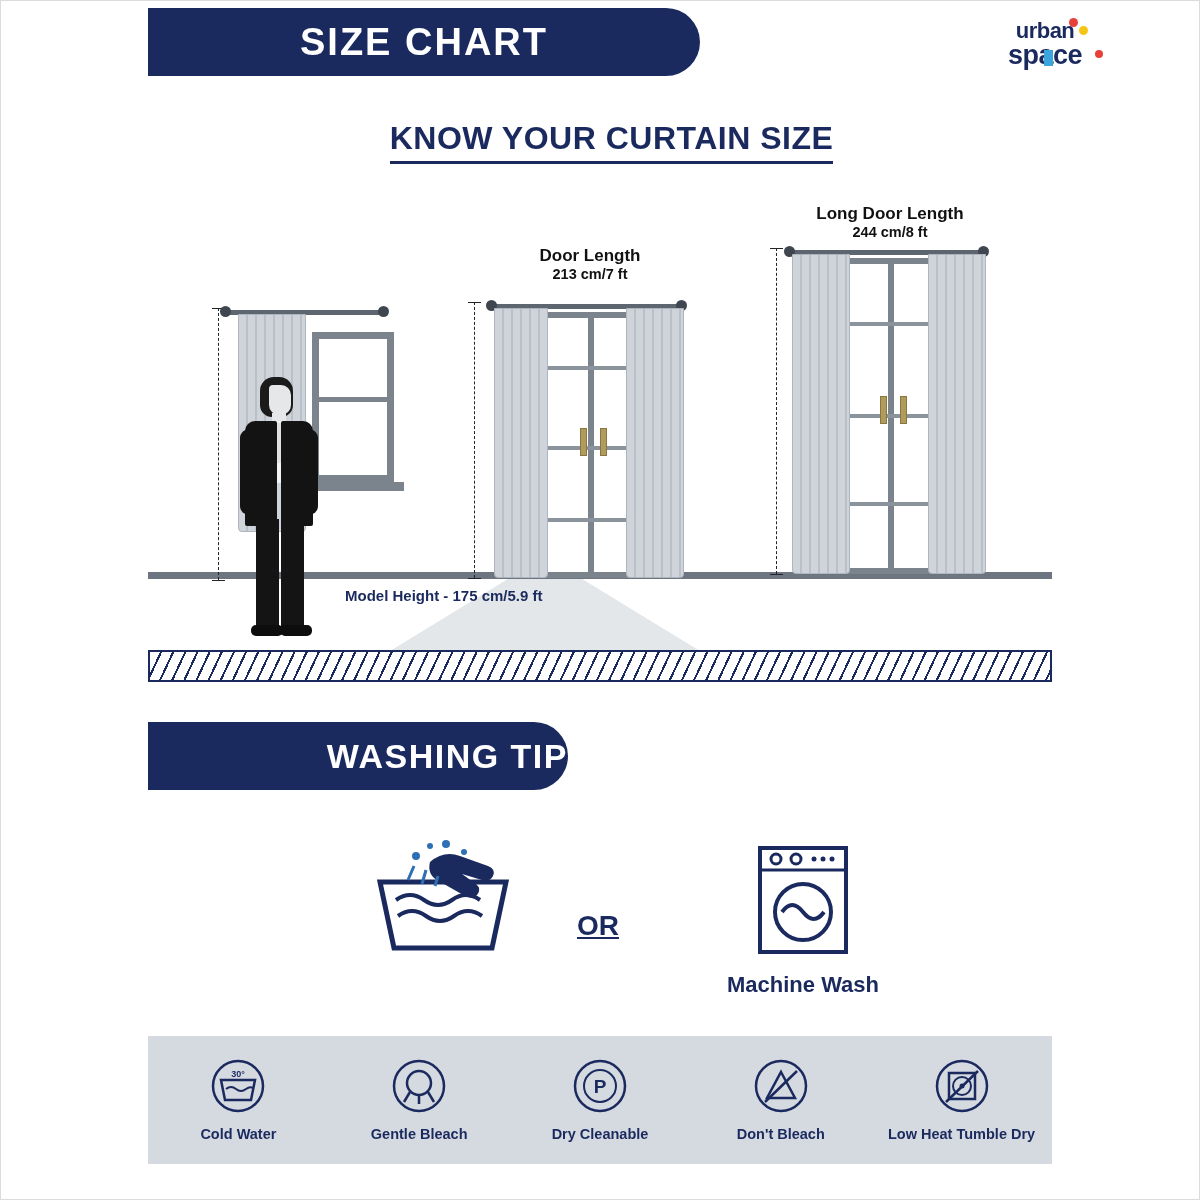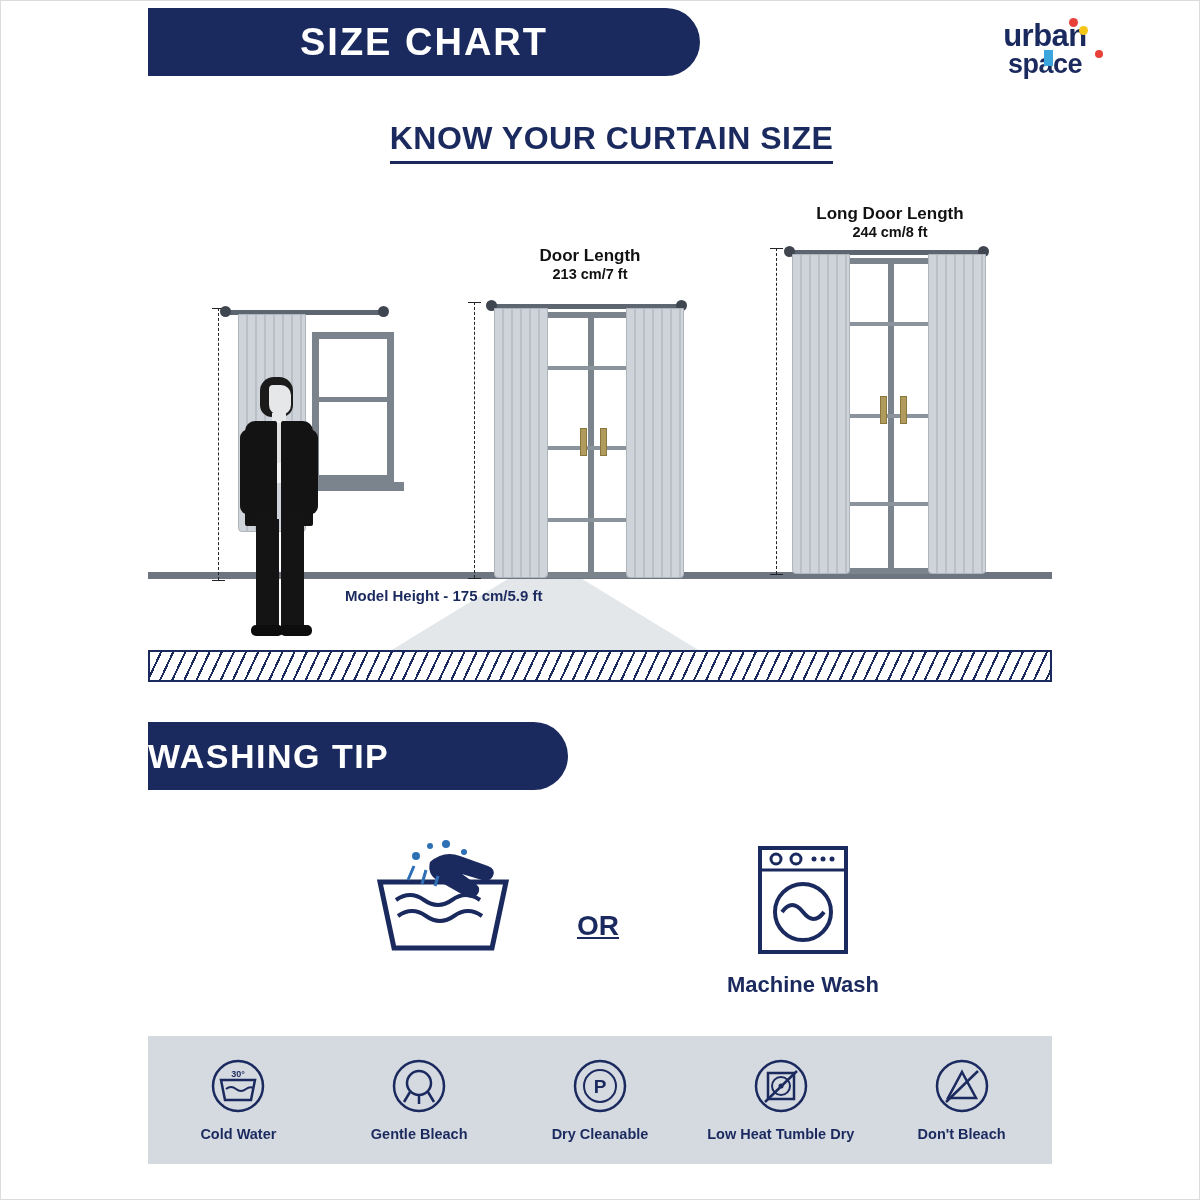--- a/index.html
+++ b/index.html
@@ -18,21 +18,21 @@
     position:absolute;left:148px;top:8px;width:552px;height:68px;
     background:#1b2a5e;border-radius:0 34px 34px 0;
     display:flex;align-items:center;justify-content:center;
   }
   .header-band .title{
     color:#ffffff;font-size:38px;font-weight:bold;letter-spacing:2px;
   }
   .logo{
     position:absolute;right:85px;top:20px;width:140px;text-align:center;line-height:1.0;
   }
-  .logo .l1{font-size:31px;font-weight:bold;color:#1b2a5e;letter-spacing:-0.5px;}
+  .logo .l1{font-size:22px;font-weight:bold;color:#1b2a5e;letter-spacing:-0.5px;}
   .logo .l2{font-size:27px;font-weight:bold;color:#1b2a5e;letter-spacing:-0.5px;}
   .logo .dotred{position:absolute;left:94px;top:-2px;width:9px;height:9px;background:#e8413a;border-radius:50%;}
   .logo .dotyel{position:absolute;left:104px;top:6px;width:9px;height:9px;background:#f5c518;border-radius:50%;}
   .logo .dotblue{position:absolute;left:69px;top:30px;width:9px;height:16px;background:#3aa6dd;}
   .logo .dotsmall{position:absolute;left:120px;top:30px;width:8px;height:8px;background:#e8413a;border-radius:50%;}
 
   
   .sec-heading{
     position:absolute;left:0;right:0;top:120px;text-align:center;
     font-size:32px;font-weight:bold;letter-spacing:0.5px;color:#1b2a5e;padding-left:23px;
@@ -105,21 +105,21 @@
   .man .armR{position:absolute;left:64px;top:52px;width:18px;height:86px;background:#131313;border-radius:9px;}
   .man .legL{position:absolute;left:20px;top:142px;width:23px;height:110px;background:#141414;}
   .man .legR{position:absolute;left:45px;top:142px;width:23px;height:110px;background:#141414;}
   .man .shoeL{position:absolute;left:15px;top:248px;width:32px;height:11px;background:#0d0d0d;border-radius:5px;}
   .man .shoeR{position:absolute;left:44px;top:248px;width:32px;height:11px;background:#0d0d0d;border-radius:5px;}
 
   
   .wash-band{
     position:absolute;left:148px;top:722px;width:420px;height:68px;
     background:#1b2a5e;border-radius:0 34px 34px 0;
-    display:flex;align-items:center;justify-content:flex-start;
+    display:flex;align-items:center;justify-content:flex-end;
   }
   .wash-band .title{color:#fff;font-size:34px;font-weight:bold;letter-spacing:1.5px;}
 
   
   .wash-row{position:absolute;left:148px;top:830px;width:904px;height:180px;}
   .wash-item{position:absolute;text-align:center;}
   .wash-item .lbl{font-size:22px;font-weight:bold;color:#1b2a5e;margin-top:8px;}
 
   
   .care-strip{
@@ -315,29 +315,29 @@
       <circle cx="31" cy="28" r="25" fill="none" stroke="#1b2a5e" stroke-width="2.5"></circle>
       <circle cx="31" cy="28" r="16" fill="none" stroke="#1b2a5e" stroke-width="2"></circle>
       <text x="31" y="35" font-size="19" font-weight="bold" fill="#1b2a5e" text-anchor="middle" font-family="Liberation Sans, sans-serif">P</text>
     </svg>
     <div class="cap2">Dry Cleanable</div>
   </div>
 
   <div class="care">
     <svg width="62" height="58" viewBox="0 0 62 58">
       <circle cx="31" cy="28" r="25" fill="none" stroke="#1b2a5e" stroke-width="2.5"></circle>
+      <path d="M31 14 L45 40 H17 Z" fill="none" stroke="#1b2a5e" stroke-width="2.5"></path>
+      <line x1="15" y1="44" x2="47" y2="13" stroke="#1b2a5e" stroke-width="2.5"></line>
+    </svg>
+    <div class="cap2">Don't Bleach</div>
+  </div>
+
+  <div class="care">
+    <svg width="62" height="58" viewBox="0 0 62 58">
+      <circle cx="31" cy="28" r="25" fill="none" stroke="#1b2a5e" stroke-width="2.5"></circle>
       <rect x="18" y="15" width="26" height="26" fill="none" stroke="#1b2a5e" stroke-width="2.5"></rect>
       <circle cx="31" cy="28" r="9" fill="none" stroke="#1b2a5e" stroke-width="2"></circle>
       <circle cx="31" cy="28" r="2.5" fill="#1b2a5e"></circle>
       <line x1="15" y1="44" x2="47" y2="13" stroke="#1b2a5e" stroke-width="2.5"></line>
     </svg>
     <div class="cap2">Low Heat Tumble Dry</div>
   </div>
-
-  <div class="care">
-    <svg width="62" height="58" viewBox="0 0 62 58">
-      <circle cx="31" cy="28" r="25" fill="none" stroke="#1b2a5e" stroke-width="2.5"></circle>
-      <path d="M31 14 L45 40 H17 Z" fill="none" stroke="#1b2a5e" stroke-width="2.5"></path>
-      <line x1="15" y1="44" x2="47" y2="13" stroke="#1b2a5e" stroke-width="2.5"></line>
-    </svg>
-    <div class="cap2">Don't Bleach</div>
-  </div>
 </div>
 
 </body></html>

